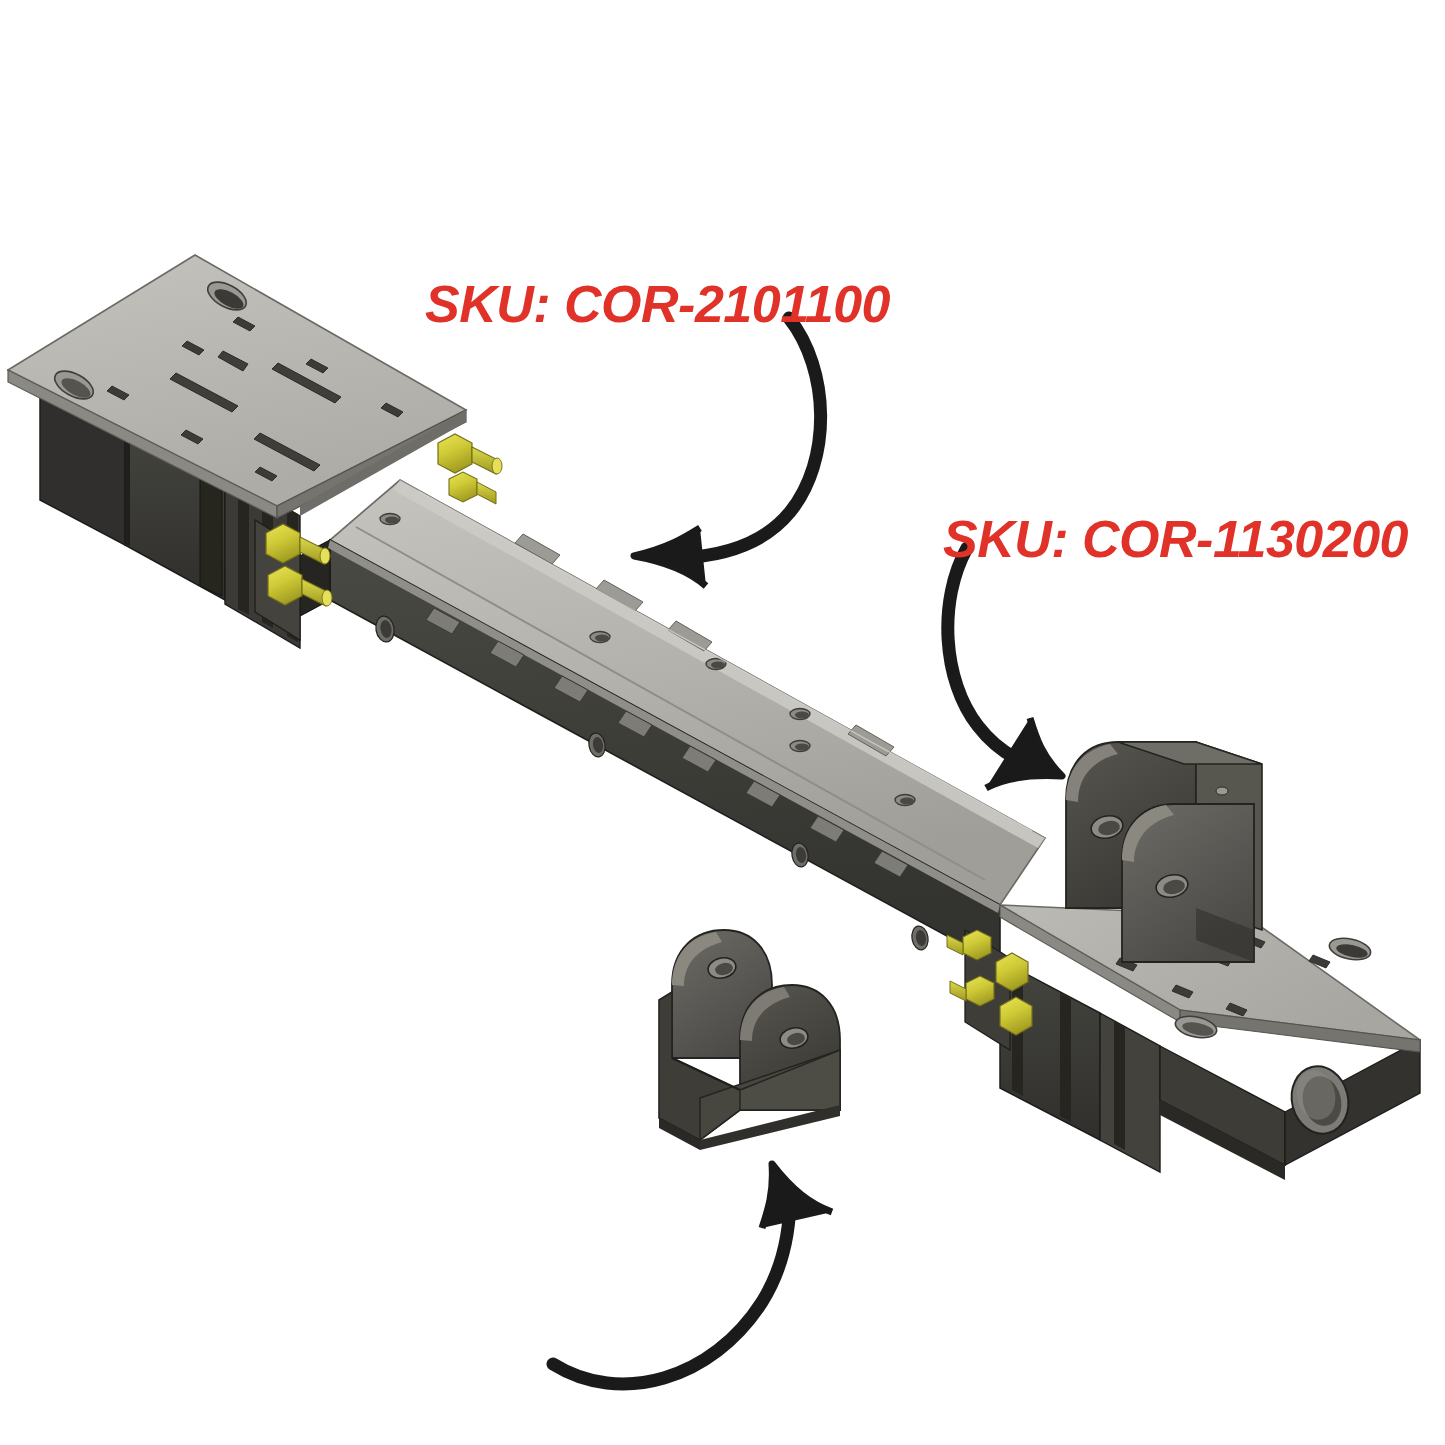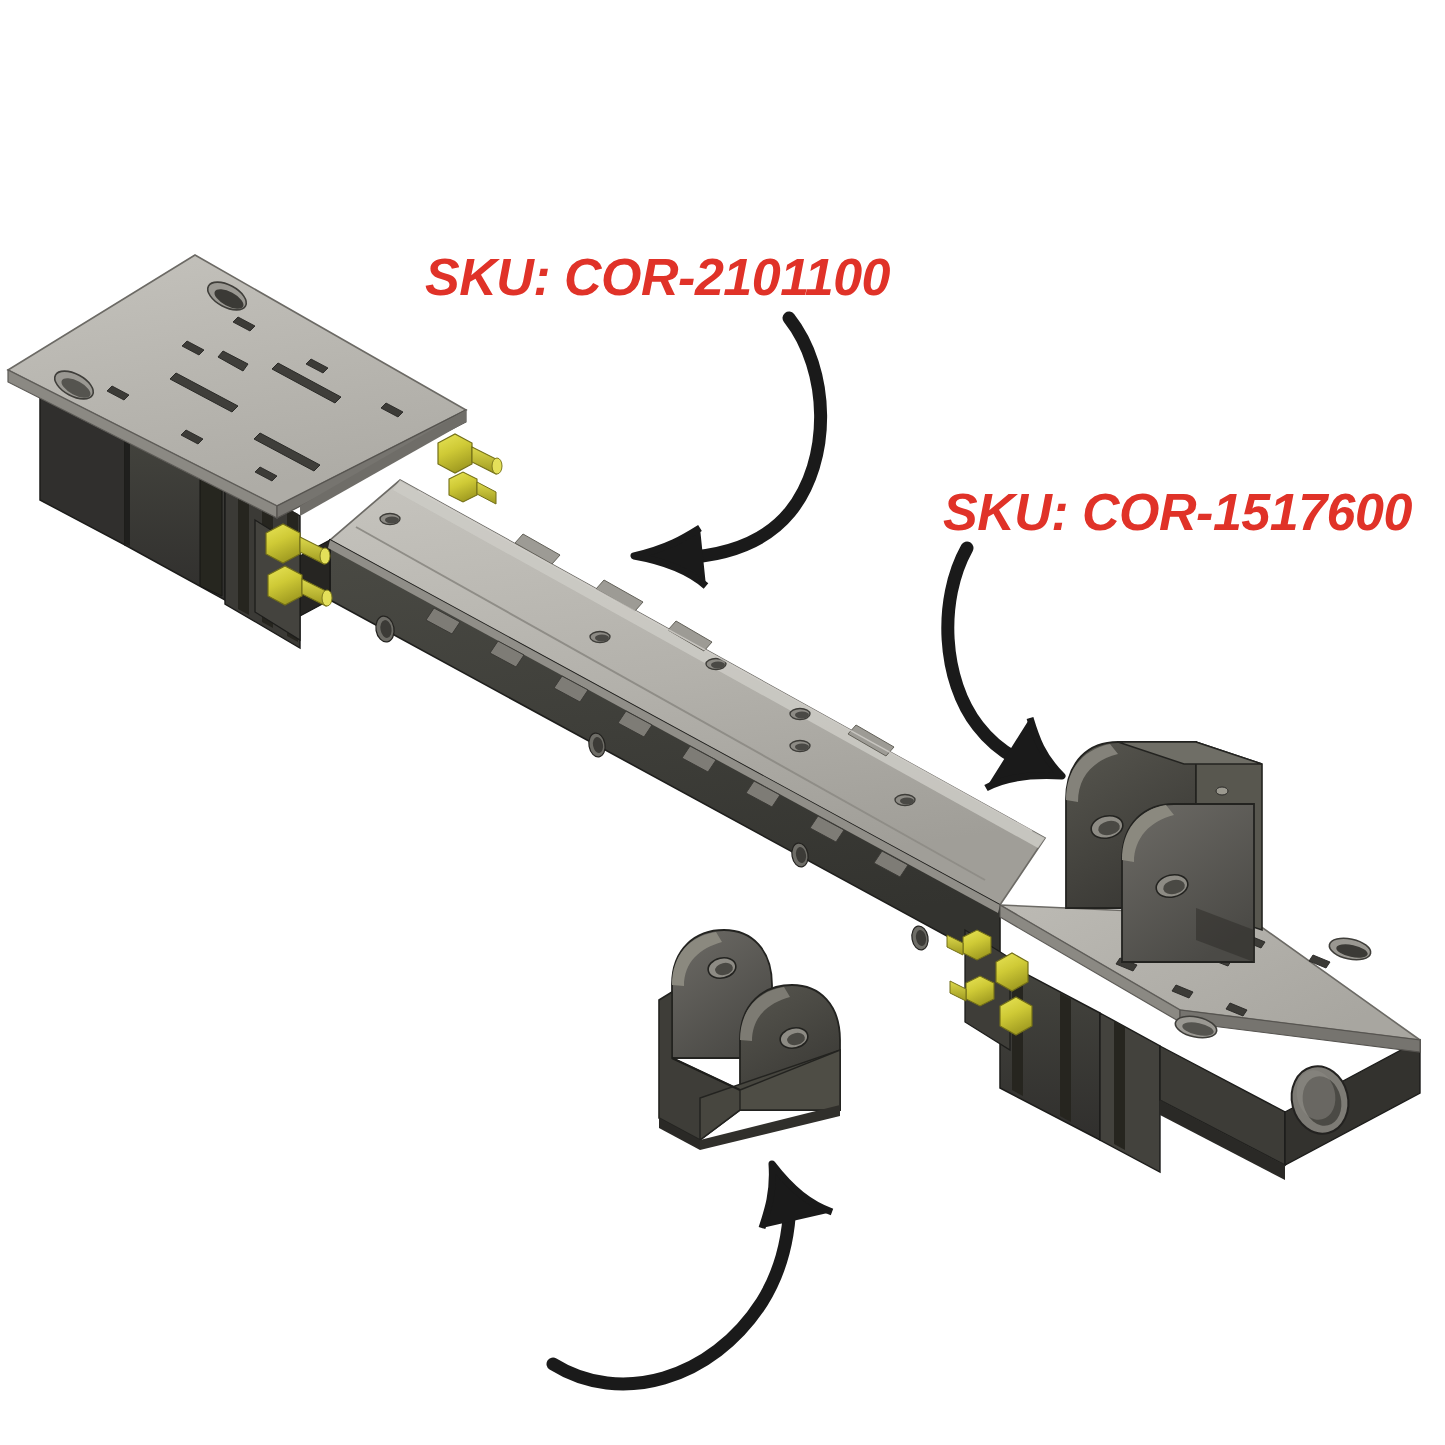--- a/index.html
+++ b/index.html
@@ -21,20 +21,21 @@
   .sku-label{
     position:absolute;
     color:#e03228;
     font-style:italic;
     font-weight:600;
     font-size:52px;
     letter-spacing:-0.5px;
     white-space:nowrap;
     font-family:"Liberation Sans", sans-serif;
     user-select:none;
+    margin-top:27px;
   }
   #sku-a{ left:425px; top:247px; }
   #sku-b{ left:943px; top:482px; }
   #sku-c{ left:142px; top:1296px; }
 </style>
 </head>
 <body>
 
 <div id="stage">
 
@@ -326,16 +327,16 @@
     </g>
 
     <g>
       <path d="M 553 1364 C 620 1406 712 1380 762 1302 C 782 1270 790 1232 790 1196" fill="none" stroke="#1a1a1a" stroke-width="13" stroke-linecap="round"></path>
       <path d="M 762 1228 C 768 1210 774 1192 772 1164 C 792 1190 810 1204 832 1212" fill="#1a1a1a" stroke="#1a1a1a" stroke-width="7" stroke-linejoin="round"></path>
     </g>
   </svg>
 
   <div class="sku-label" id="sku-a">SKU: COR-2101100</div>
 
-  <div class="sku-label" id="sku-b">SKU: COR-1517600</div>
+  <div class="sku-label" id="sku-b">SKU: COR-1130200</div>
 
 
 </div>
 
 </body></html>

